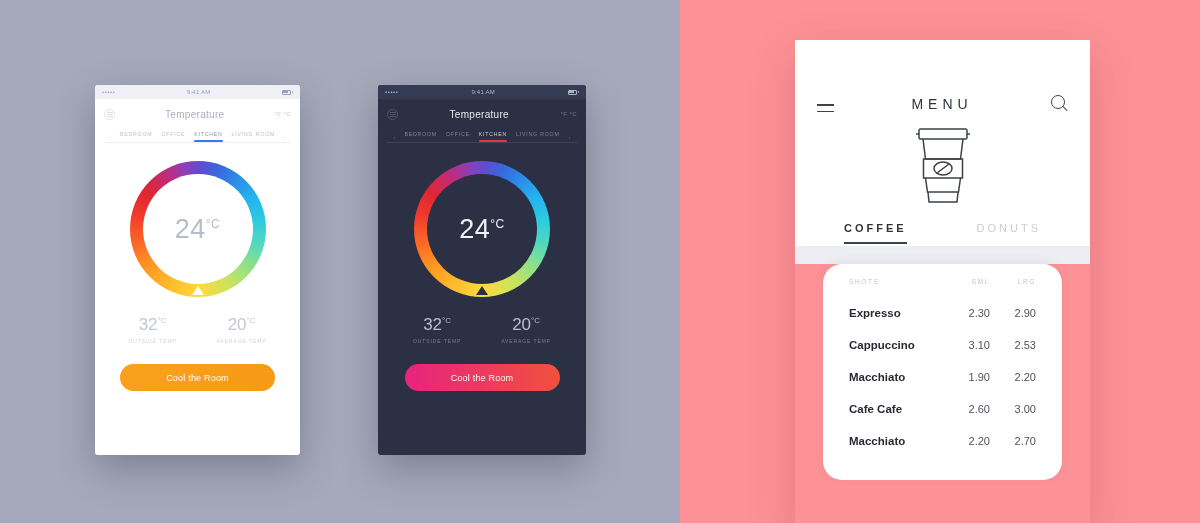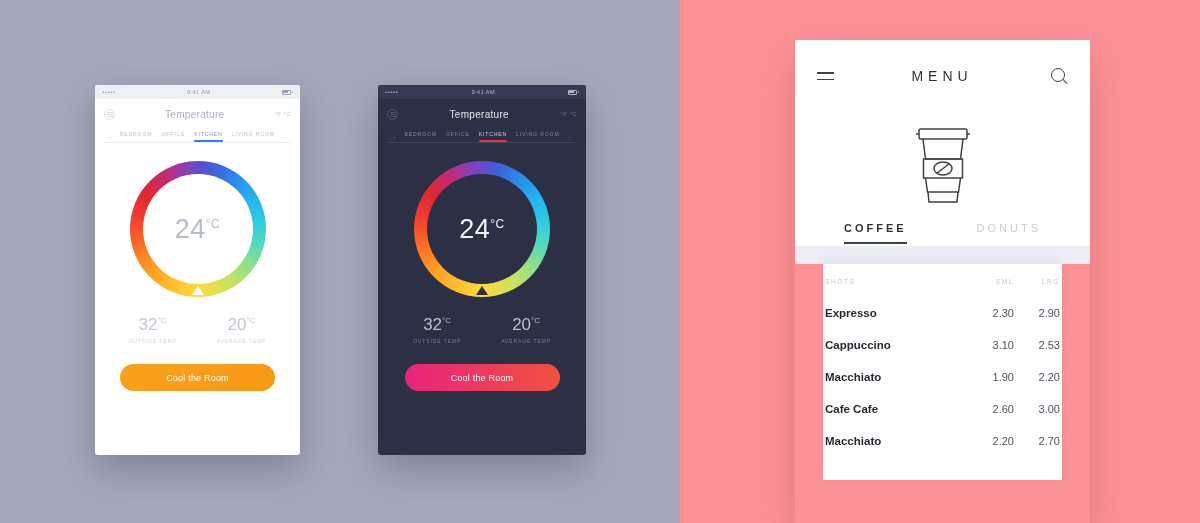--- a/index.html
+++ b/index.html
@@ -143,44 +143,44 @@
   }
   #phone-light .cta { background: linear-gradient(90deg, #f9a11b, #f79a15); }
   #phone-dark  .cta { background: linear-gradient(90deg, #e8237f, #f0513e); }
 
   
   #menu-card {
     position: absolute; left: 795px; top: 40px; width: 295px; height: 483px;
     box-shadow: 0 16px 40px rgba(150,60,65,.25);
   }
   .menu-top { background: #ffffff; padding: 0 22px; }
-  .menu-header { height: 72px; display: flex; align-items: center; justify-content: space-between; }
+  .menu-header { height: 72px; display: flex; align-items: flex-end; justify-content: space-between; }
   .hamburger { width: 17px; display: flex; flex-direction: column; gap: 5px; cursor: pointer; }
   .hamburger i { display: block; height: 1.4px; background: #3d4149; }
   .menu-title { font-size: 14px; letter-spacing: 5px; color: #2f333b; }
   .search-icon { width: 18px; height: 18px; position: relative; cursor: pointer; }
   .search-icon::before {
     content:""; position:absolute; left:1px; top:1px; width:12px; height:12px;
     border: 1.4px solid #3d4149; border-radius: 50%;
   }
   .search-icon::after {
     content:""; position:absolute; right:1px; bottom:1px; width:6px; height:1.4px;
     background:#3d4149; transform: rotate(45deg); transform-origin: right center;
   }
   .cup-wrap { display:flex; justify-content:center; padding: 12px 0 14px; }
   .menu-tabs { display: flex; gap: 58px; justify-content: center; padding-bottom: 2px; }
   .menu-tab { font-size: 11px; letter-spacing: 3px; padding-bottom: 10px; position: relative; cursor: pointer; }
   .menu-tab.active { color: #2f333b; font-weight: 700; }
   .menu-tab.inactive { color: #c9ccd3; margin-left: 12px; }
   .menu-tab.active::after { content:""; position:absolute; left:0; right:0; bottom:0; height:2px; background:#3d4149; }
   .menu-shelf { height: 18px; background: #eceef3; }
   .menu-list {
-    background: #ffffff; margin: 0 28px; padding: 14px 2px 0;
+    background: #ffffff; margin: 0 28px; padding: 14px 26px 0;
     box-shadow: 0 -2px 10px rgba(120,120,140,.10);
-    height: 216px; overflow: hidden;
+    height: 216px; overflow: hidden; border-radius: 19px;
   }
   .list-head { display: flex; align-items: center; padding-bottom: 12px; }
   .list-head span { font-size: 6.5px; letter-spacing: 1.6px; color: #c3c6ce; }
   .row { display: flex; align-items: center; padding: 10px 0; }
   .c-name { flex: 1; font-size: 11.5px; color: #262a32; font-weight: 700; }
   .c-sml, .c-lrg { width: 46px; text-align: right; font-size: 11px; color: #4d525c; }
   .list-head .c-name { font-weight: 400; }
 </style>
 </head>
 <body>

